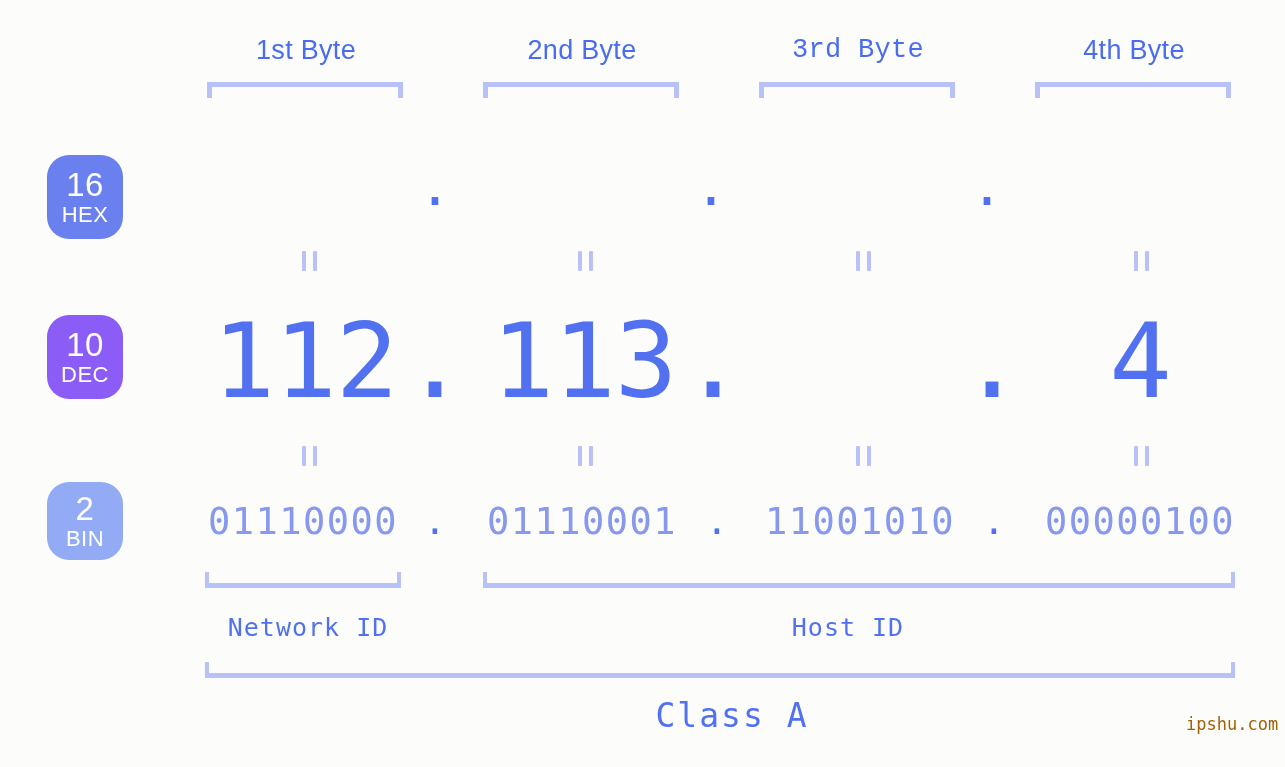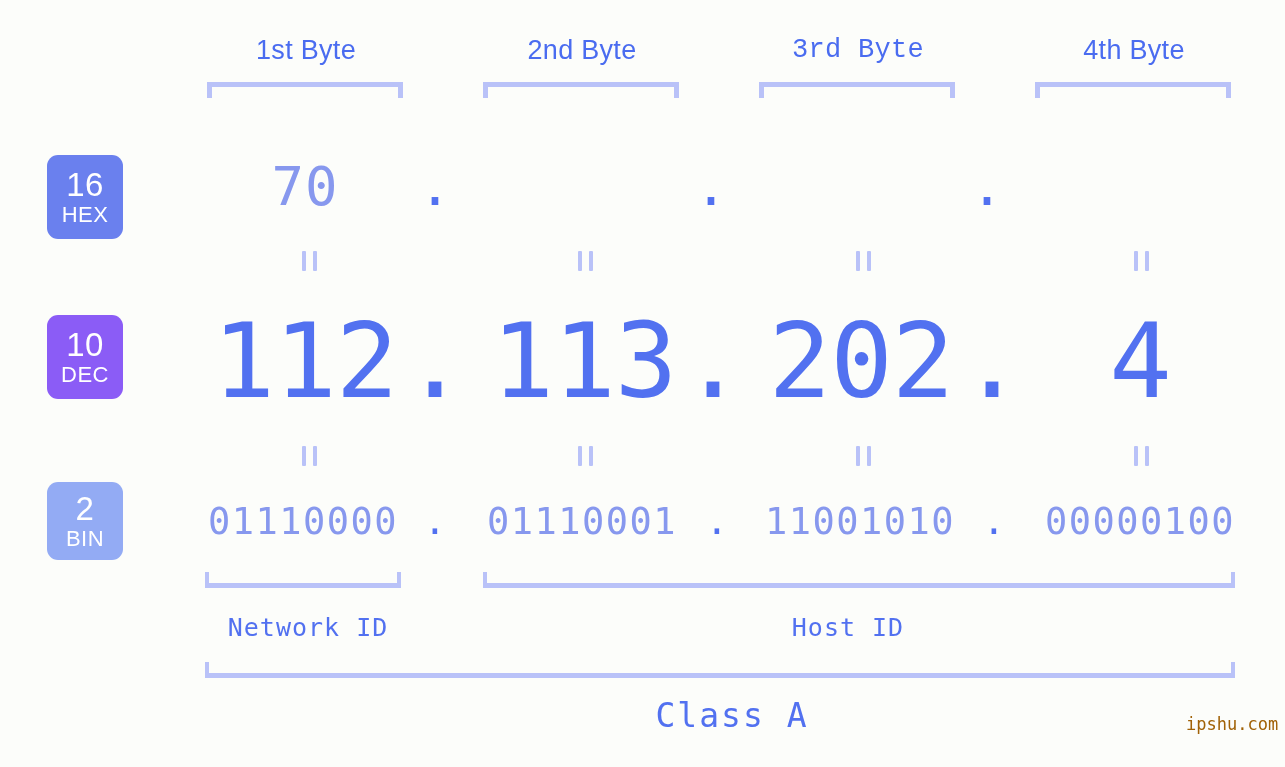--- a/index.html
+++ b/index.html
@@ -52,21 +52,21 @@
   .bracket-up.thin {
     border-bottom-width: 5px;
     border-left-width: 4px;
     border-right-width: 4px;
   }
 
   
   .badge {
     position: absolute;
     width: 76px;
-    border-radius: 11px;
+    border-radius: 22px;
     color: #ffffff;
     text-align: center;
     box-sizing: border-box;
     display: flex;
     flex-direction: column;
     align-items: center;
     justify-content: center;
     line-height: 1;
   }
   .badge .num {
@@ -181,21 +181,20 @@
   <div class="bracket-down" style="left:207px; top:82px; width:196px;"></div>
   <div class="bracket-down" style="left:483px; top:82px; width:196px;"></div>
   <div class="bracket-down" style="left:759px; top:82px; width:196px;"></div>
   <div class="bracket-down" style="left:1035px; top:82px; width:196px;"></div>
 
   <div class="badge" id="badge-hex" style="left:47px; top:155px; height:84px;">
     <span class="num">16</span>
     <span class="abbr">HEX</span>
   </div>
 
-  <div class="cell hex-val" style="left:205px; top:155px; width:200px;">70</div>
   <div class="cell hex-dot" style="left:405px; top:155px; width:60px;">.</div>
   <div class="cell hex-dot" style="left:681px; top:155px; width:60px;">.</div>
   <div class="cell hex-dot" style="left:957px; top:155px; width:60px;">.</div>
 
   <div class="eq" style="left:294px; top:248px;">
       <span></span>
       <span></span>
     </div>
   <div class="eq" style="left:570px; top:248px;">
       <span></span>
@@ -212,21 +211,20 @@
 
   <div class="badge" id="badge-dec" style="left:47px; top:315px; height:84px;">
     <span class="num">10</span>
     <span class="abbr">DEC</span>
   </div>
 
   <div class="cell dec-val" style="left:197px; top:300px; width:216px;">112</div>
   <div class="cell dec-dot" style="left:390px; top:300px; width:90px;">.</div>
   <div class="cell dec-val" style="left:476px; top:300px; width:216px;">113</div>
   <div class="cell dec-dot" style="left:668px; top:300px; width:90px;">.</div>
-  <div class="cell dec-val" style="left:753px; top:300px; width:216px;">202</div>
   <div class="cell dec-dot" style="left:947px; top:300px; width:90px;">.</div>
   <div class="cell dec-val" style="left:1032px; top:300px; width:216px;">4</div>
 
   <div class="eq" style="left:294px; top:443px;">
       <span></span>
       <span></span>
     </div>
   <div class="eq" style="left:570px; top:443px;">
       <span></span>
       <span></span>

